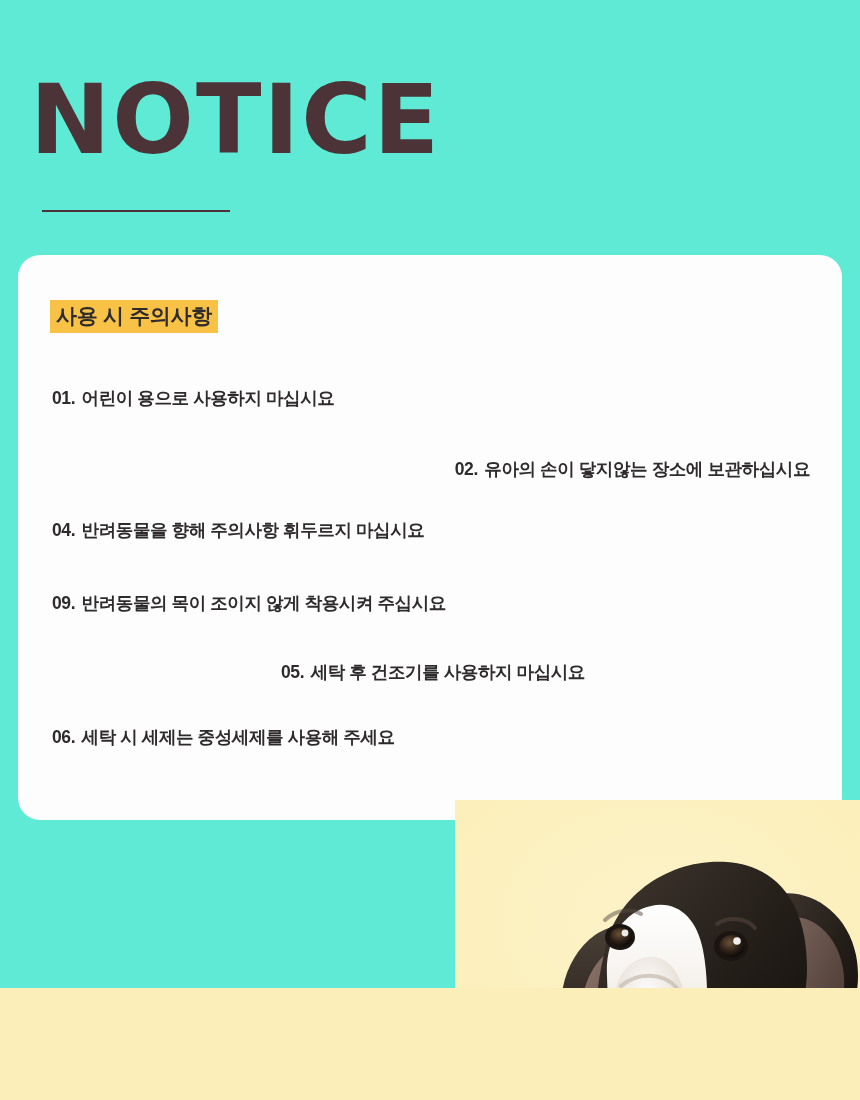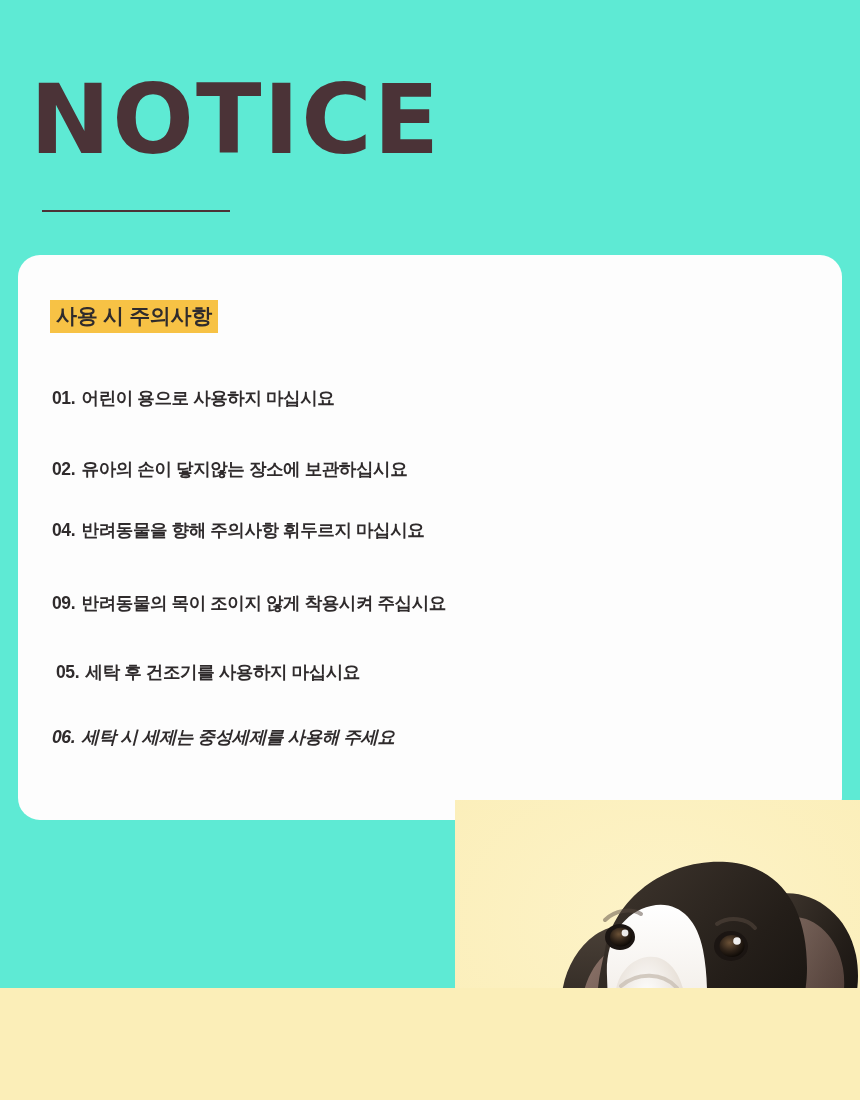--- a/index.html
+++ b/index.html
@@ -90,25 +90,25 @@
     font-weight: 700;
     color: #2f2b2c;
     letter-spacing: -0.4px;
     white-space: nowrap;
   }
 
   .list-item .num { margin-right: 2px; }
 
   
   .item-0 { margin-top: 0px;  margin-left: 2px; }
-  .item-1 { margin-top: 47px; margin-left: 2px; }
+  .item-1 { margin-top: 47px; margin-left: 2px; text-align: right; }
   .item-2 { margin-top: 37px; margin-left: 2px; }
   .item-3 { margin-top: 49px; margin-left: 2px; }
-  .item-4 { margin-top: 45px; margin-left: 6px; }
-  .item-5 { margin-top: 41px; margin-left: 2px; font-style: italic; }
+  .item-4 { margin-top: 45px; margin-left: 6px; text-align: center; }
+  .item-5 { margin-top: 41px; margin-left: 2px; }
 
   
   .dog-photo {
     position: absolute;
     left: 455px;
     top: 800px;
     width: 405px;
     height: 300px;
     overflow: hidden;
   }

